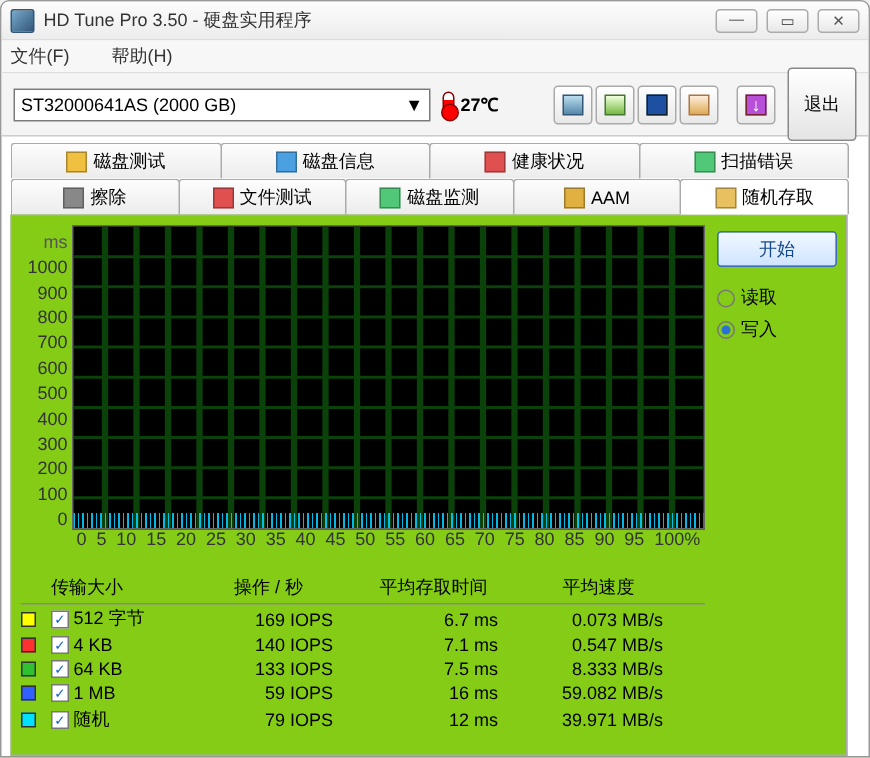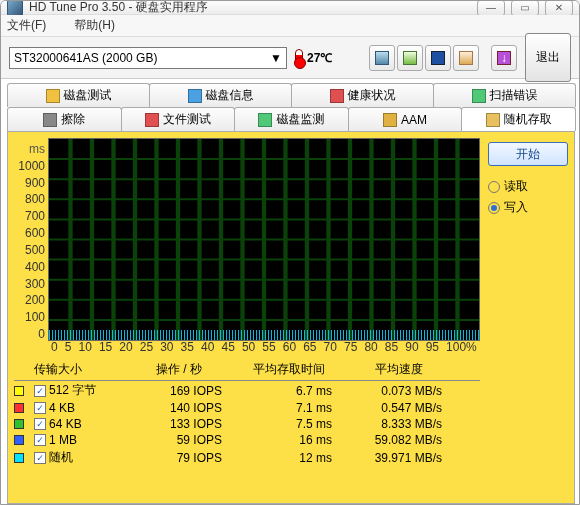--- a/index.html
+++ b/index.html
@@ -1,48 +1,48 @@
 <!DOCTYPE html>
 <html><head>
 <meta charset="utf-8">
 <style>
 * { box-sizing: border-box; font-family: "Microsoft YaHei", Tahoma, sans-serif; font-size: 12px; }
 body { margin: 0; background: #f0f0f0; }
 .window { width: 580px; height: 505px; background: #fff; border: 1px solid #999; border-radius: 6px 6px 0 0; overflow: hidden; display: flex; flex-direction: column; }
-.titlebar { height: 14px; background: linear-gradient(#fdfdfd,#ececec); display: flex; align-items: center; padding: 0 6px; border-bottom: 1px solid #ddd; }
+.titlebar { height: 26px; background: linear-gradient(#fdfdfd,#ececec); display: flex; align-items: center; padding: 0 6px; border-bottom: 1px solid #ddd; }
 .titlebar .icon { width: 16px; height: 16px; background: linear-gradient(135deg,#7ac,#357); border: 1px solid #357; border-radius: 2px; margin-right: 6px; }
 .titlebar .title { flex: 1; color: #333; }
 .winbtns { display: flex; gap: 6px; }
 .winbtn { width: 28px; height: 16px; border: 1px solid #aaa; border-radius: 3px; background: linear-gradient(#fff,#e8e8e8); display: flex; align-items: center; justify-content: center; color: #555; font-size: 10px; cursor: pointer; }
 .menubar { height: 22px; display: flex; align-items: center; padding: 0 6px; gap: 28px; border-bottom: 1px solid #ddd; background: #f7f7f7; }
 .menuitem { color: #333; cursor: pointer; }
 .toolbar { height: 42px; display: flex; align-items: center; padding: 4px 8px; gap: 8px; background: #f4f4f4; border-bottom: 1px solid #ccc; }
 .drive-select { width: 278px; height: 22px; border: 1px solid #7a7a7a; background: #fff; padding: 0 4px; display: flex; align-items: center; justify-content: space-between; cursor: pointer; }
 .temp { display: flex; align-items: center; gap: 4px; }
 .therm { width: 8px; height: 18px; background: linear-gradient(#fff 30%, red 30%); border: 1px solid #800; border-radius: 4px; position: relative; }
 .therm::after { content: ""; position: absolute; bottom: -3px; left: -2px; width: 10px; height: 10px; background: red; border: 1px solid #800; border-radius: 50%; }
 .tbicons { display: flex; gap: 2px; margin-left: auto; }
 .tbicon { width: 26px; height: 26px; border: 1px solid #aaa; border-radius: 3px; background: linear-gradient(#fff,#e8e8e8); display: flex; align-items: center; justify-content: center; cursor: pointer; }
 .sq { width: 14px; height: 14px; }
 .exitbtn { padding: 15px 10px; border: 1px solid #888; border-radius: 3px; background: linear-gradient(#fff,#e4e4e4); cursor: pointer; }
-.tabs-wrap { padding: 4px 4px 0 6px; flex: 1; display: flex; flex-direction: column; }
+.tabs-wrap { padding: 4px 14px 0 6px; flex: 1; display: flex; flex-direction: column; }
 .tabrow { display: flex; }
 .tab { flex: 1; height: 24px; border: 1px solid #aaa; border-bottom: none; background: linear-gradient(#fdfdfd,#ececec); display: flex; align-items: center; justify-content: center; gap: 4px; cursor: pointer; font-size: 12px; margin-right: -1px; border-radius: 3px 3px 0 0; }
 .tab.active { background: #fff; position: relative; z-index: 2; }
 .tab .ti { width: 14px; height: 14px; }
-.content { border: 1px solid #aaa; flex: 1; display: flex; padding: 6px; gap: 8px; background: #fde047; }
+.content { border: 1px solid #aaa; flex: 1; display: flex; padding: 6px; gap: 8px; background: #84cc16; }
 .chart-area { flex: 1; display: flex; flex-direction: column; }
 .chart { height: 215px; display: flex; }
 .yaxis { width: 34px; display: flex; flex-direction: column; justify-content: space-between; align-items: flex-end; padding: 4px 3px 12px 0; color: #333; font-size: 11px; }
 .yaxis .unit { align-self: flex-end; color: #555; }
 .plot { flex: 1; border: 1px solid #666; background: #000; position: relative; margin-bottom: 12px; }
 .grid line { stroke: #0a420a; stroke-width: 1; }
 .noise { position: absolute; left: 0; right: 0; bottom: 0; height: 10px; background: repeating-linear-gradient(90deg, #00cfff 0 1px, transparent 1px 3px); opacity: .9; }
 .xaxis { display: flex; justify-content: space-between; padding: 0 2px; font-size: 11px; color: #333; position: absolute; left: 0; right: 0; bottom: -14px; }
-.table { margin-top: 8px; }
+.table { margin-top: 18px; }
 .thead, .trow { display: grid; grid-template-columns: 20px 90px 110px 110px 110px; align-items: center; }
 .thead { font-weight: normal; border-bottom: 1px solid #888; padding-bottom: 2px; }
 .thead > div { text-align: center; }
 .thead > div:nth-child(2){ text-align:left; }
 .trow > div:nth-child(3), .trow > div:nth-child(4), .trow > div:nth-child(5) { text-align: right; padding-right: 12px; }
 .trow { padding: 1px 0; }
 .cbx { display: flex; align-items: center; gap: 3px; }
 .colbox { width: 10px; height: 10px; border: 1px solid #333; }
 .checkbox-ui { width: 12px; height: 12px; border: 1px solid #777; background: #fff; display: inline-flex; align-items: center; justify-content: center; font-size: 9px; color: #1464c8; }
 .sidebar { width: 80px; display: flex; flex-direction: column; gap: 6px; align-items: stretch; padding-top: 4px; }

